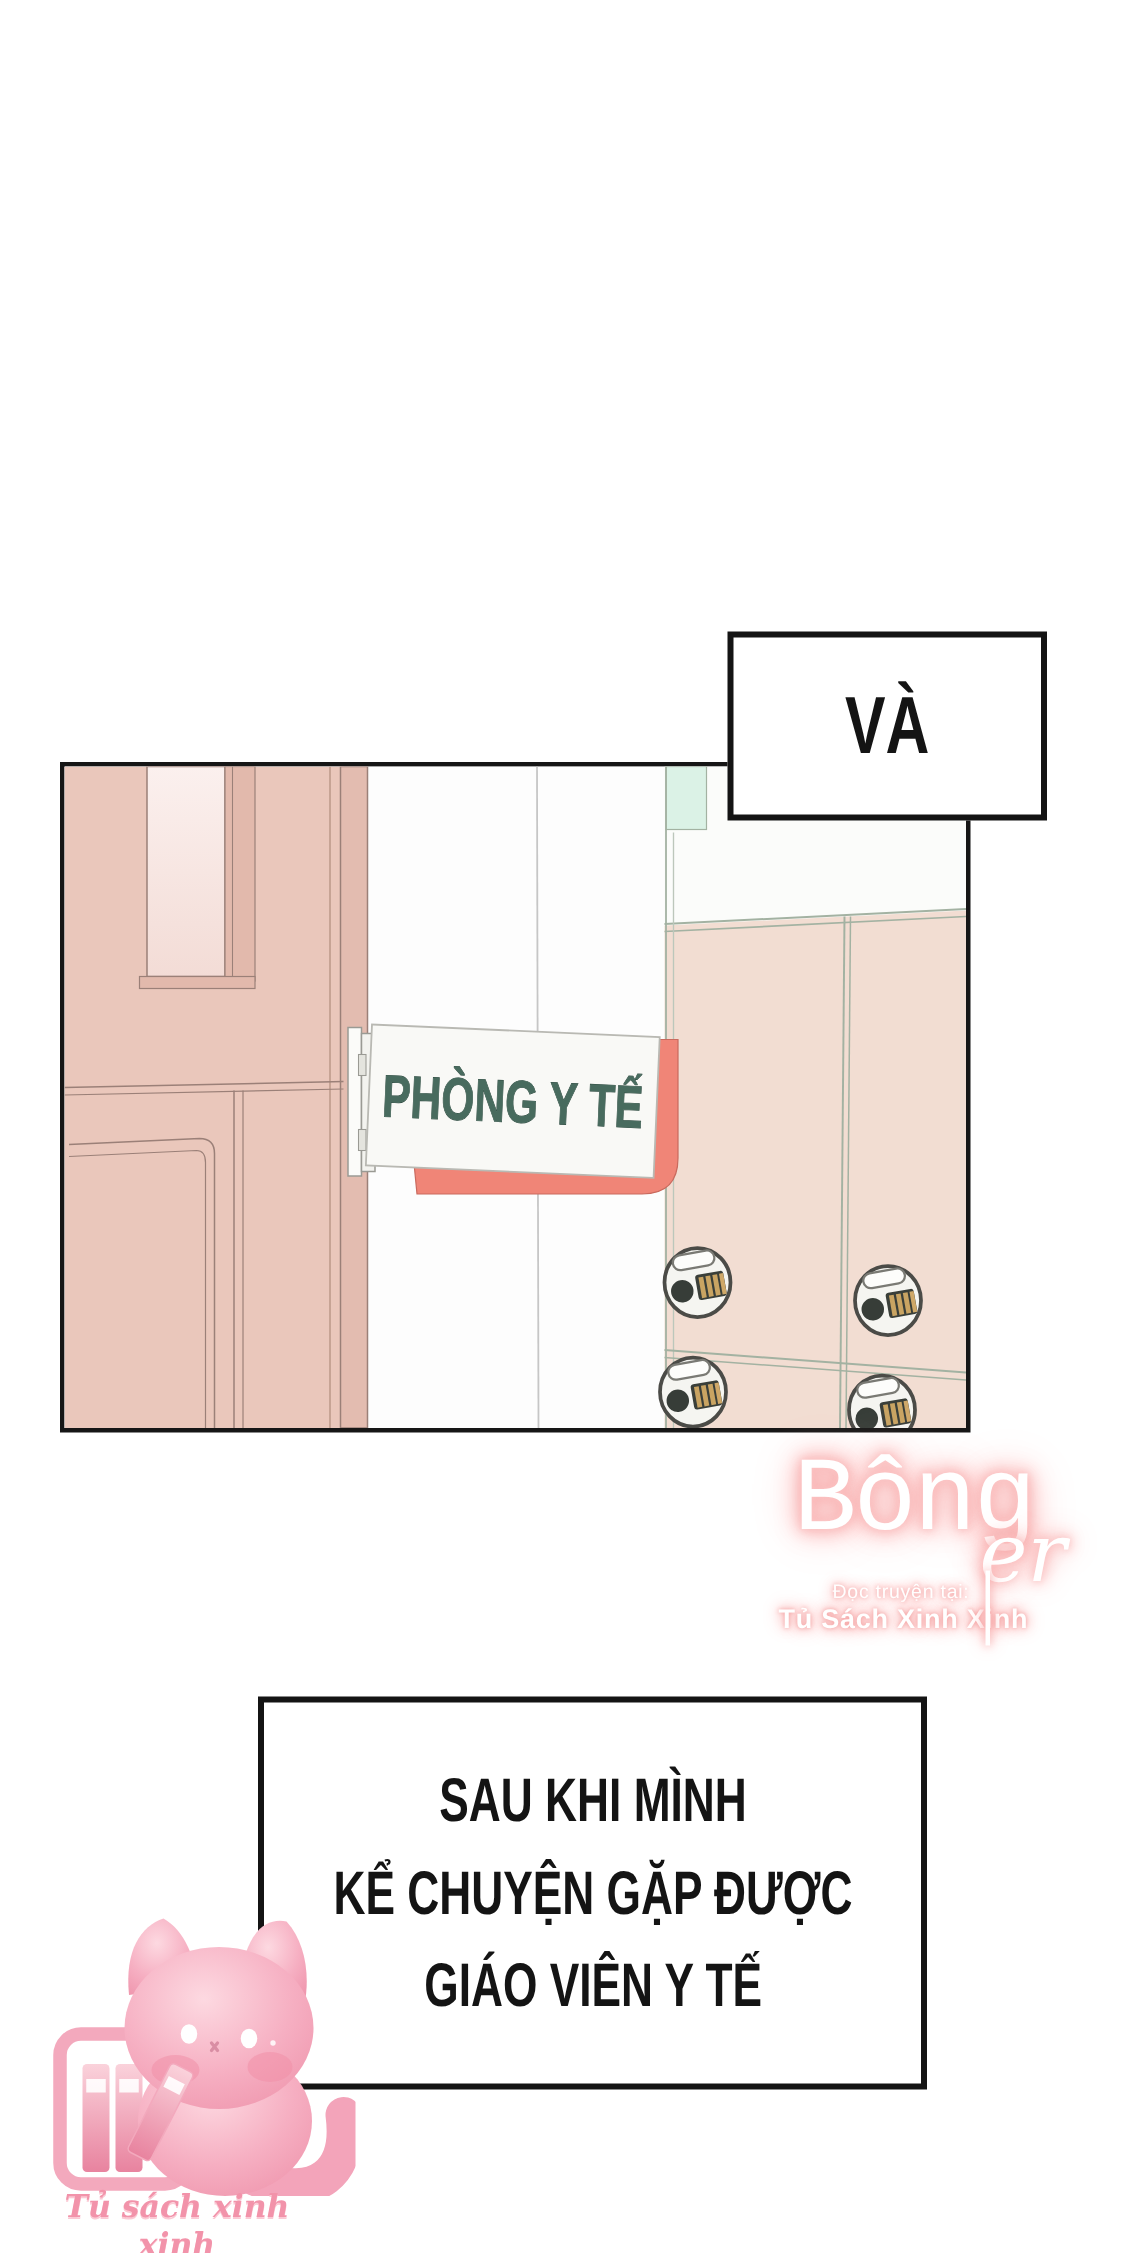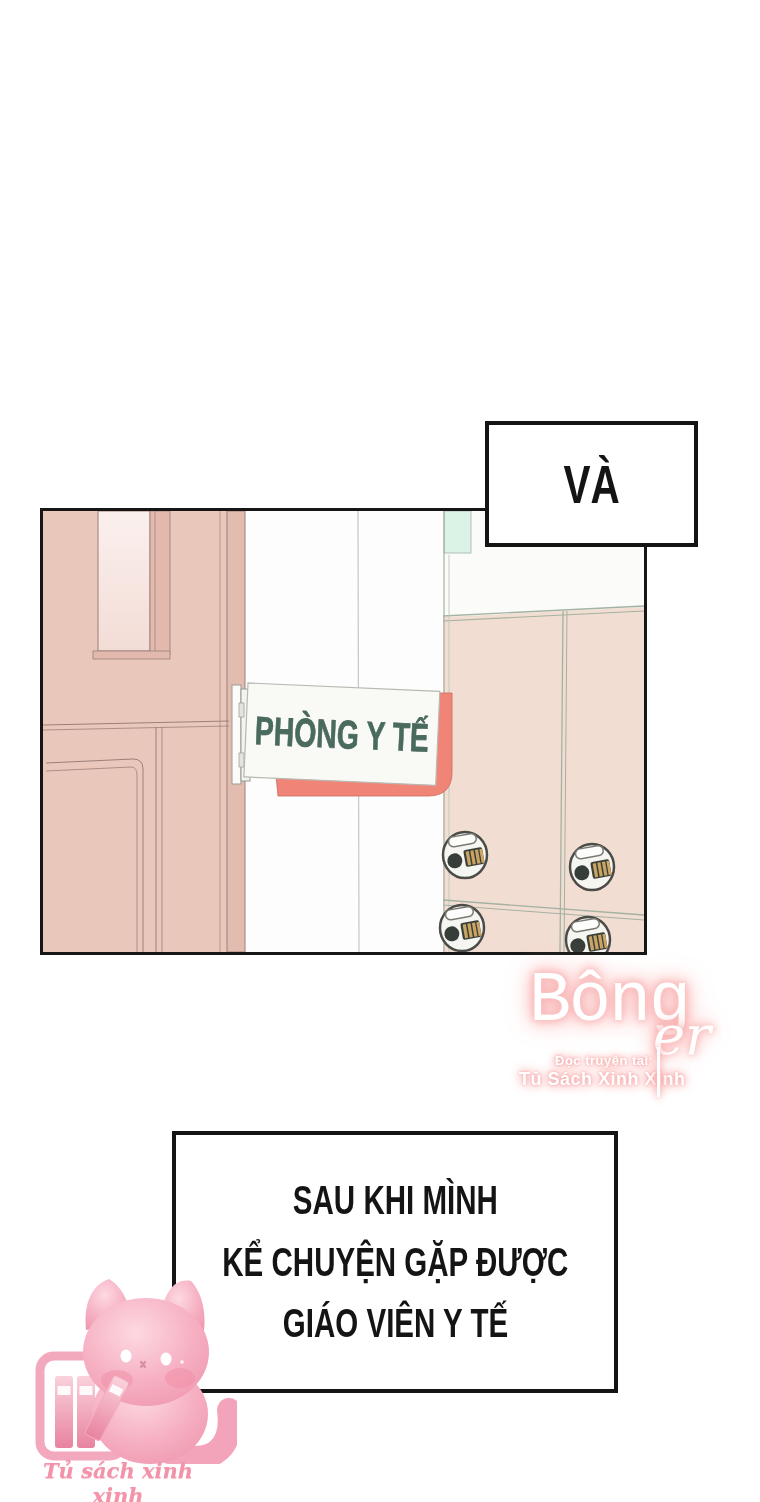--- a/index.html
+++ b/index.html
@@ -24,21 +24,21 @@
   .panel svg{display:block;}
 
   
   .wm{position:absolute;left:495px;top:965px;width:265px;height:145px;z-index:2;color:#ffffff;}
   .wm *{position:absolute;white-space:nowrap;}
   .wm-brand{left:34px;top:2px;font-family:Liberation Mono, monospace;font-size:70px;line-height:1;
             letter-spacing:-2px;
             text-shadow:0 0 4px #fcc6c6,0 0 10px #f7a3a3,0 0 18px #f7a3a3,0 0 32px #fab7b7;}
   .wm-er{left:158px;top:44px;font-family:"DejaVu Serif",serif;font-style:italic;font-size:54px;
          line-height:1;text-shadow:0 0 4px #fcc6c6,0 0 10px #f7a3a3,0 0 20px #f7a3a3;}
-  .wm-tag{left:60px;top:88px;font-size:13px;font-weight:700;letter-spacing:0.5px;
+  .wm-tag{left:60px;top:88px;font-size:13px;font-weight:400;letter-spacing:0.5px;
           text-shadow:0 0 3px #f49d9d,0 0 7px #f49d9d,0 0 12px #f8b3b3;}
   .wm-site{left:24px;top:104px;font-size:18px;font-weight:700;letter-spacing:0.5px;
            text-shadow:0 0 3px #f49d9d,0 0 8px #f49d9d,0 0 14px #f8b3b3;}
   .wm-divider{left:162px;top:82px;width:3px;height:50px;background:#ffffff;
               box-shadow:0 0 6px #f7a3a3,0 0 12px #f7a3a3;}
 
   
   .mascot{position:absolute;left:22px;top:1272px;width:215px;height:192px;z-index:6;}
   .logo-script{position:absolute;left:28px;top:1458px;width:180px;text-align:center;z-index:6;
                font-family:"DejaVu Serif",serif;font-style:italic;font-weight:700;font-size:21px;

